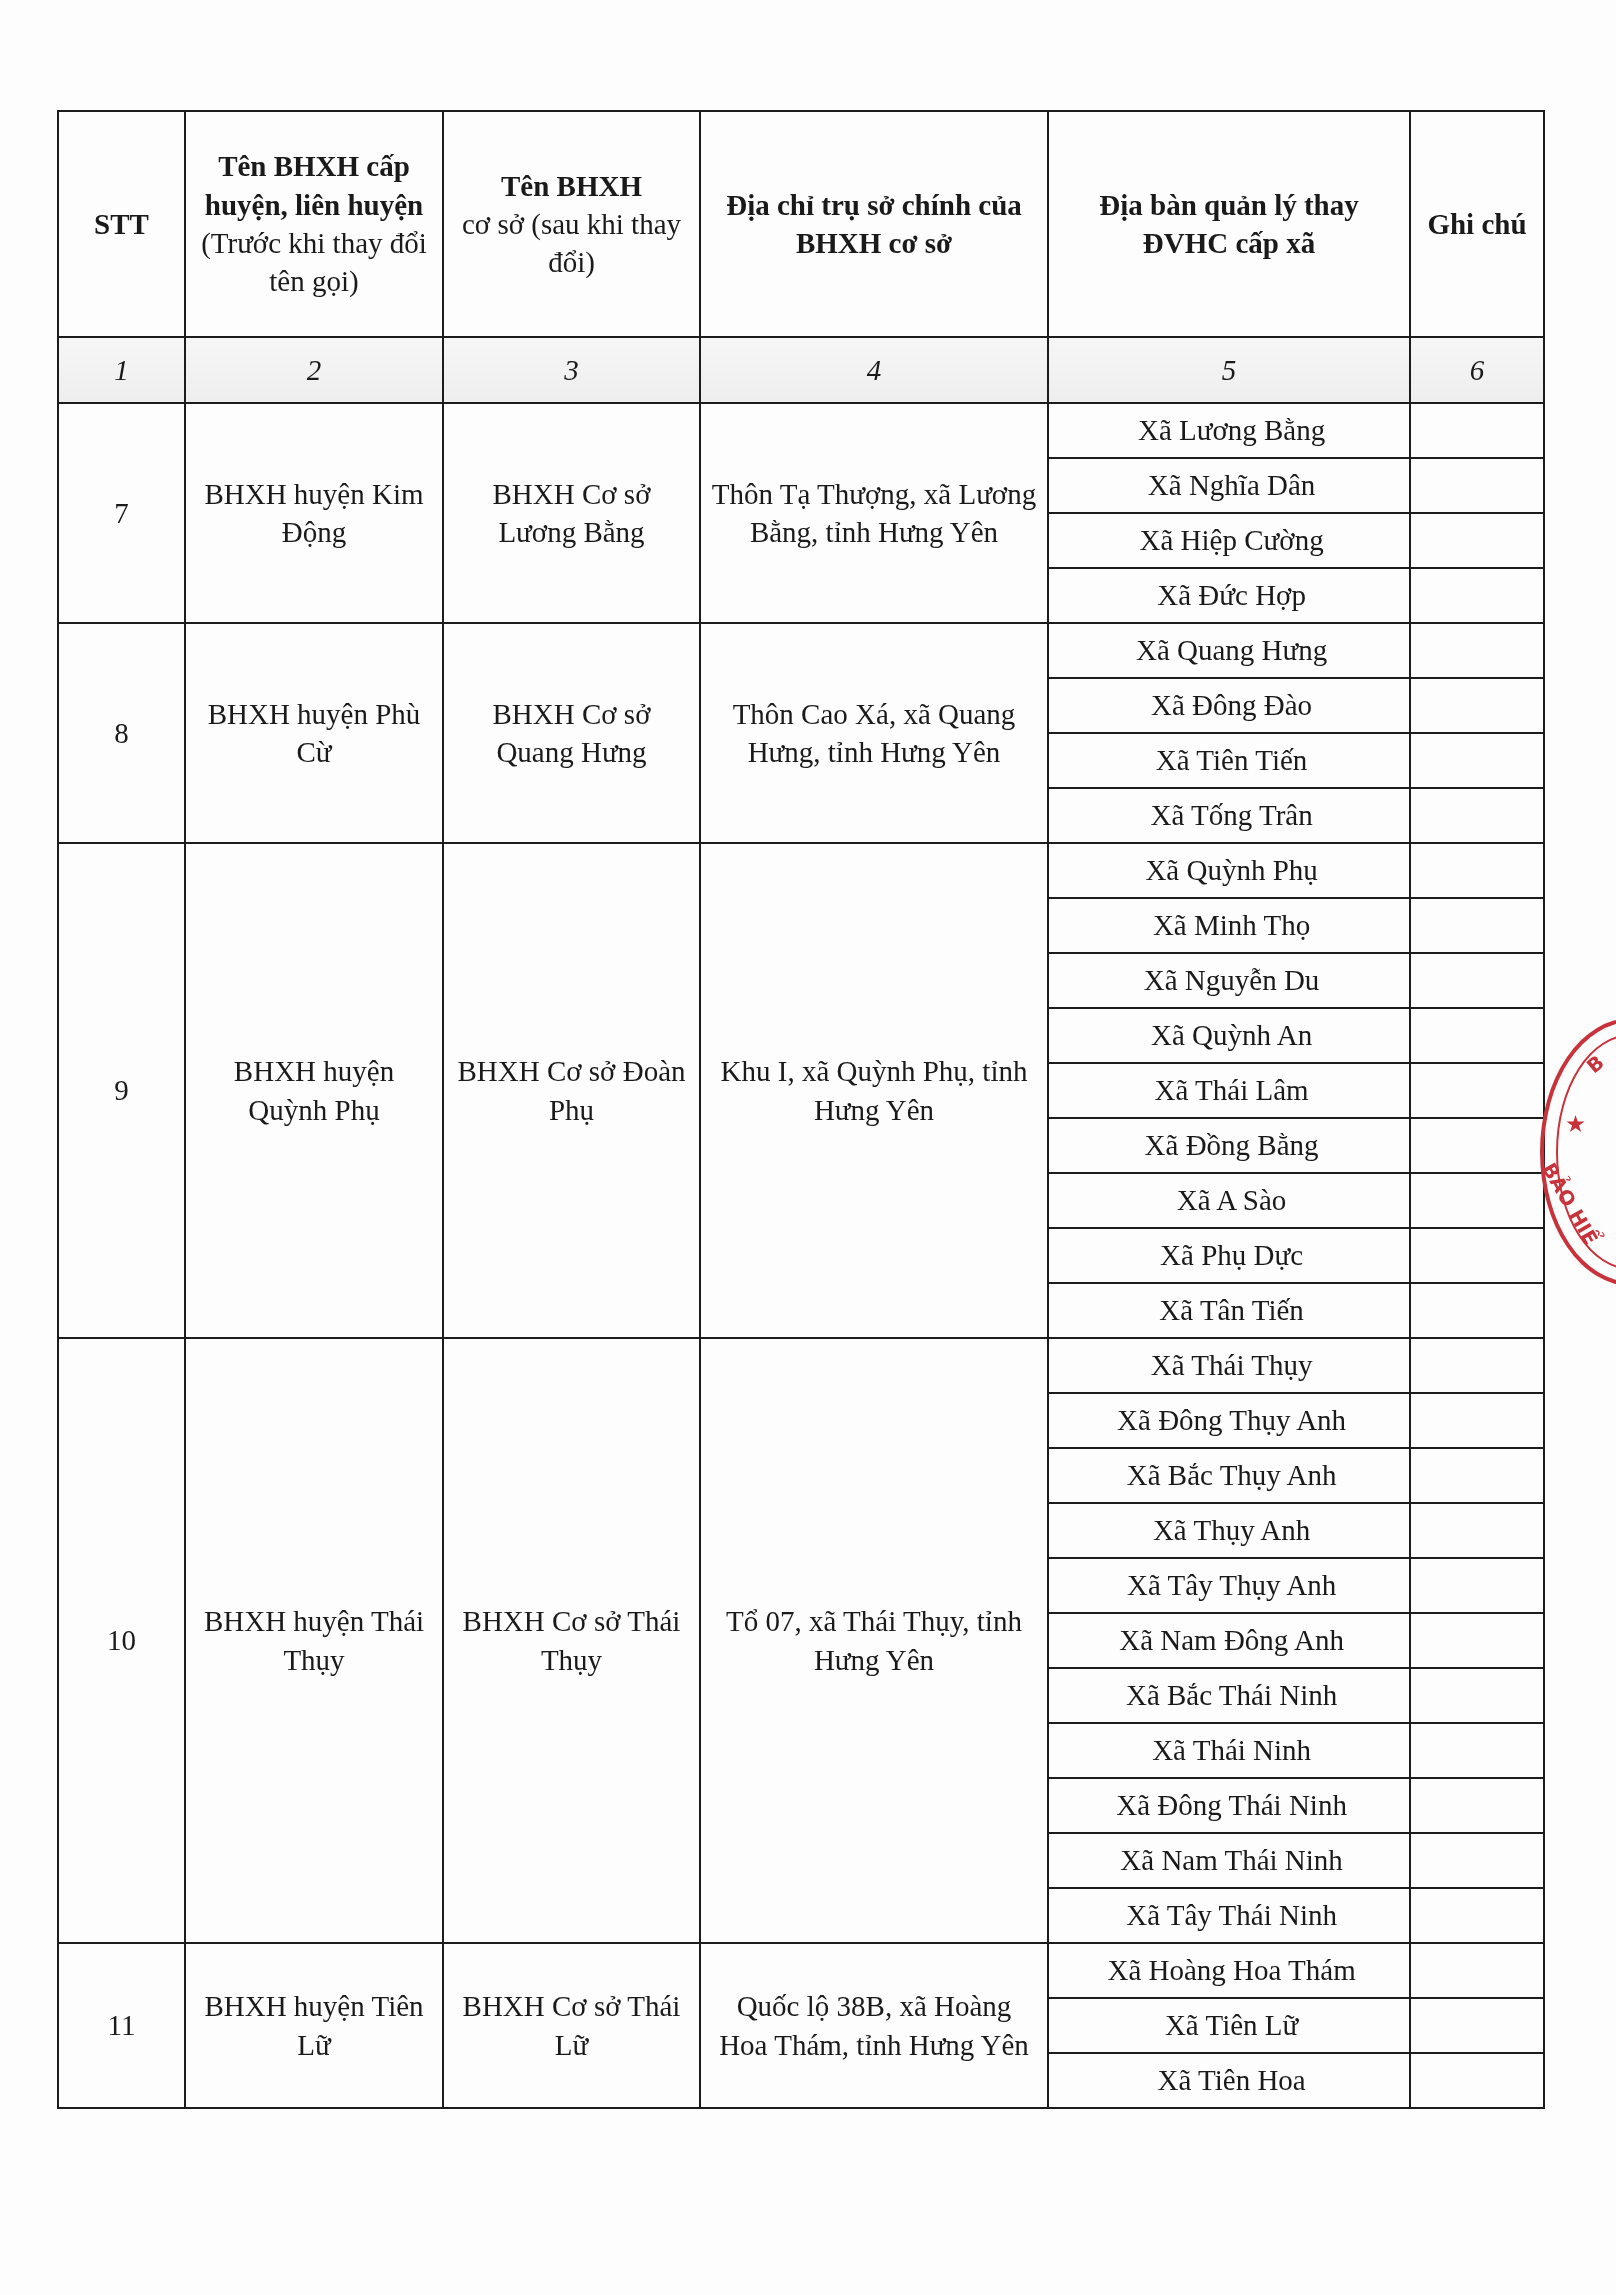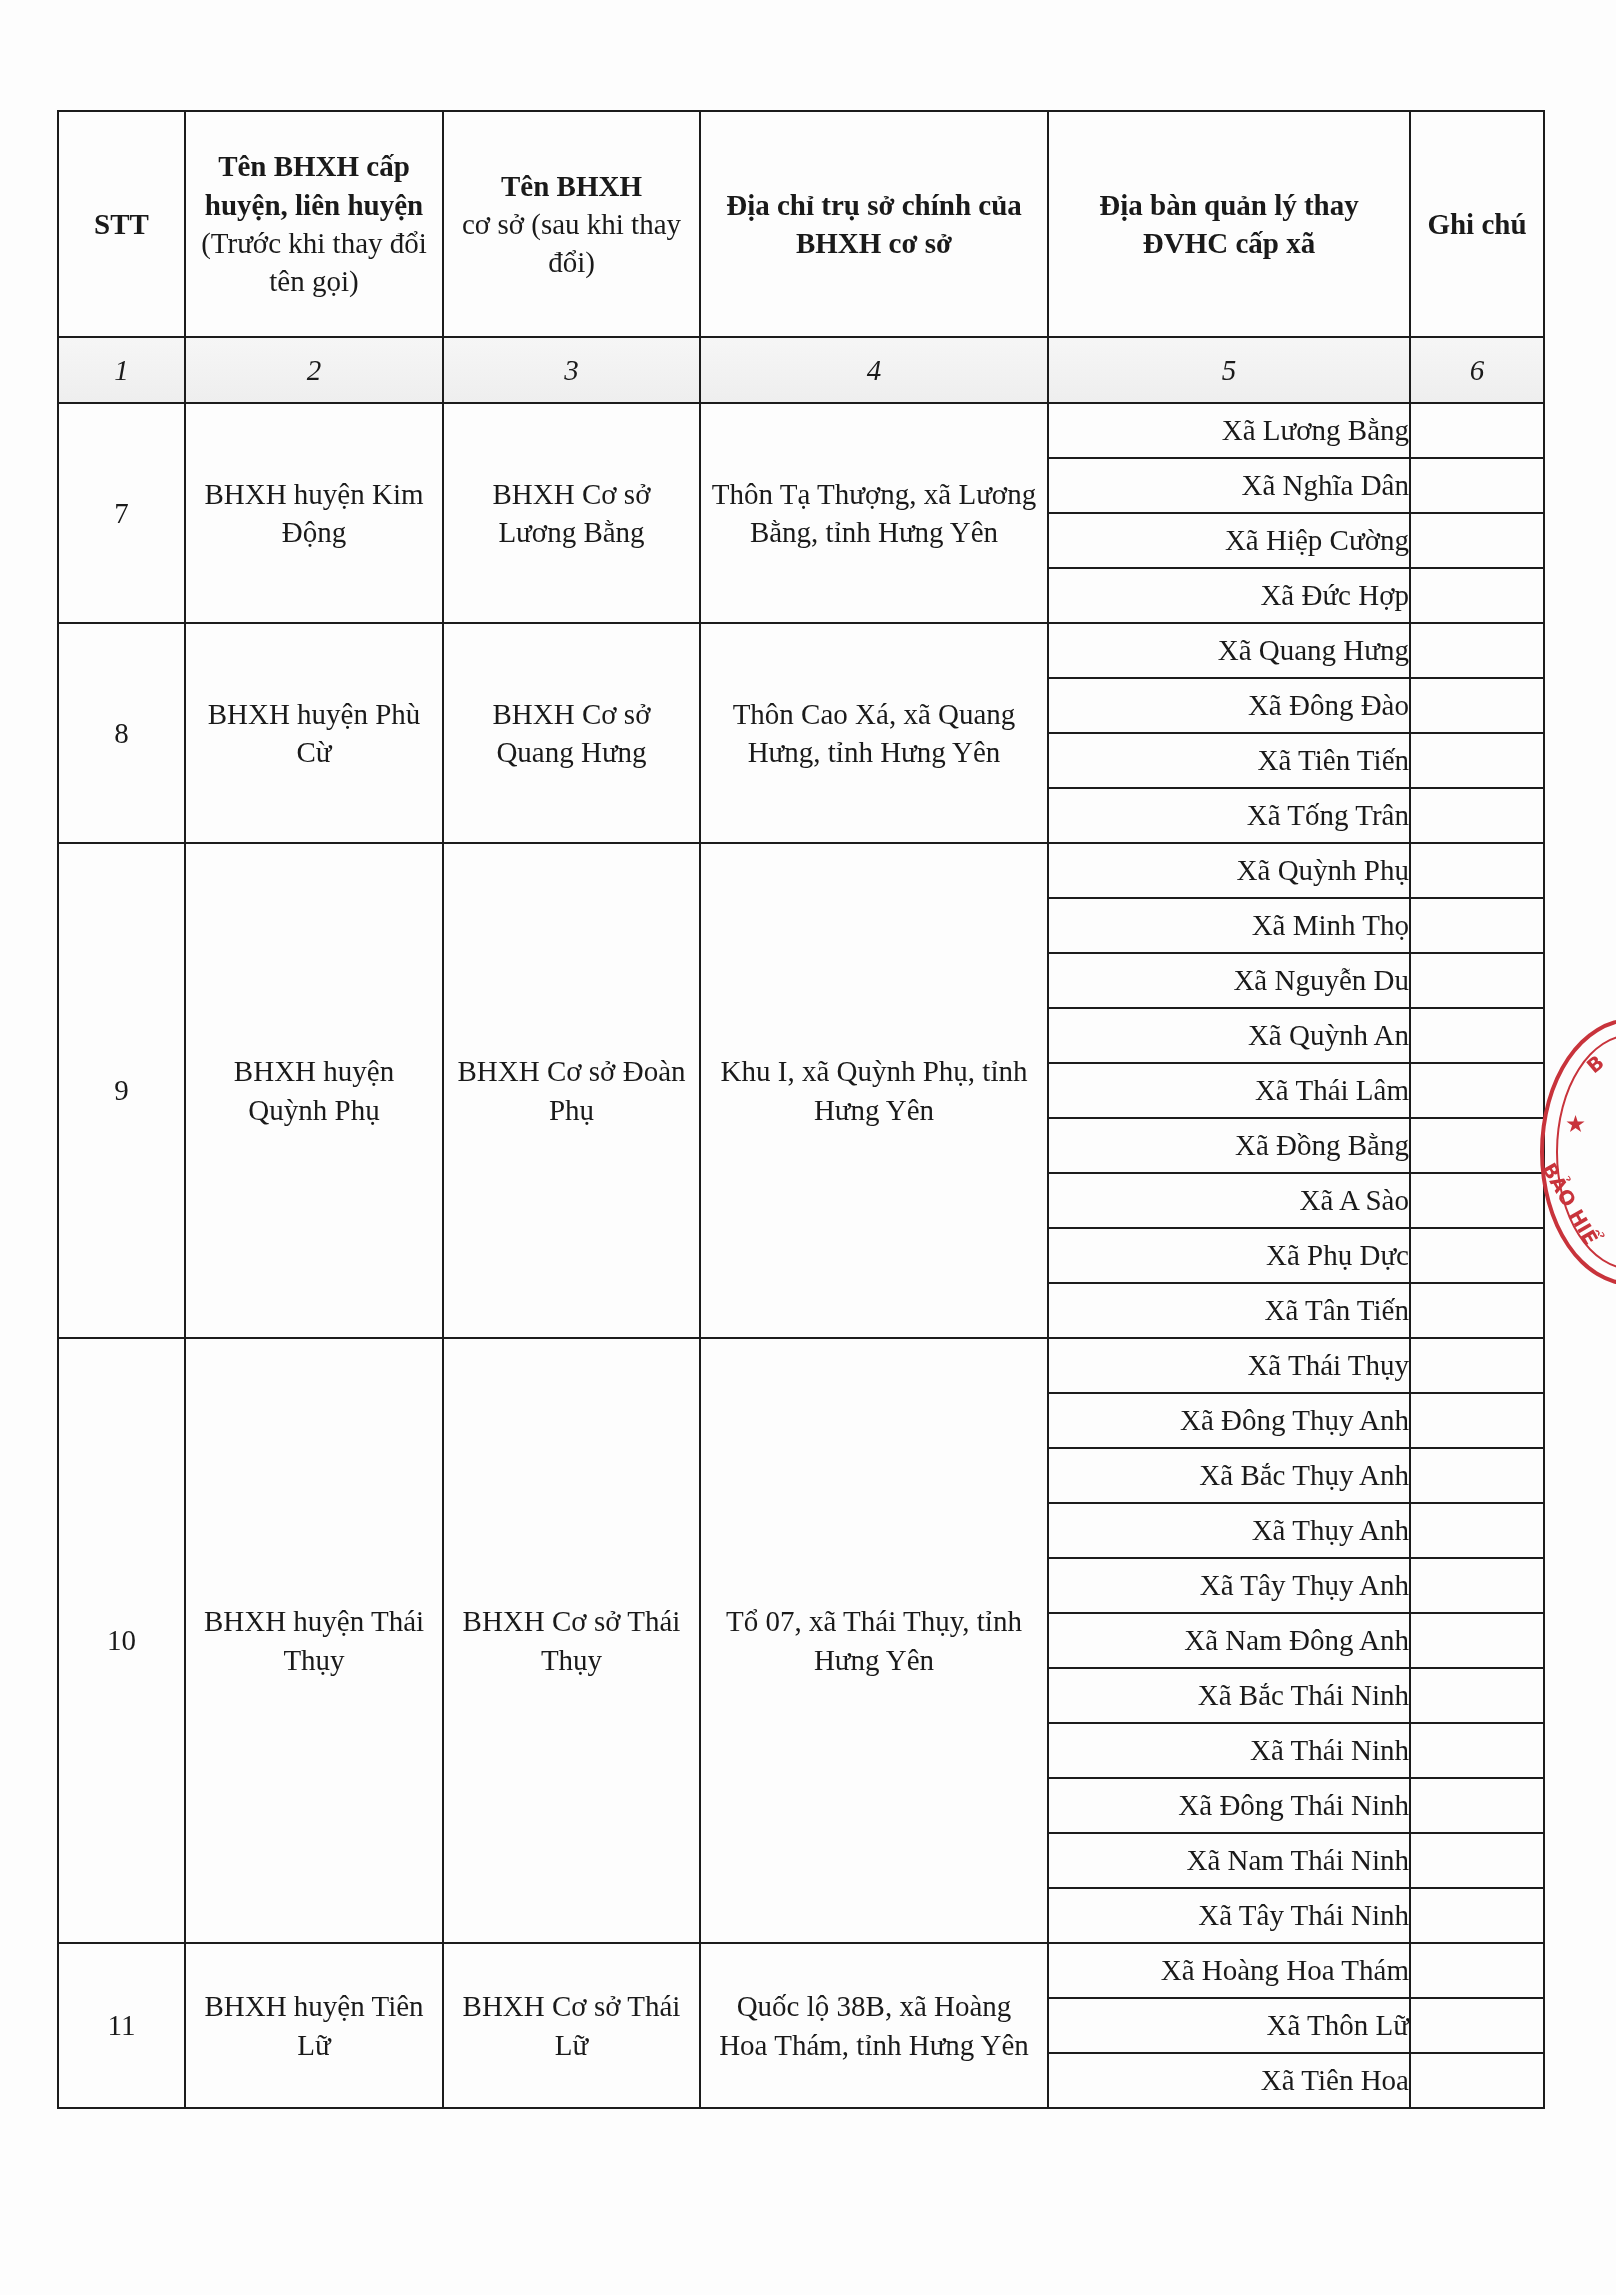--- a/index.html
+++ b/index.html
@@ -58,21 +58,21 @@
     font-style: italic;
     font-size: 29px;
     background: #f3f3f3;
     background-image: linear-gradient(180deg, #f6f6f6, #eeeeee);
   }
   tr.data td {
     height: 53px;
     font-size: 29px;
   }
   tr.data td.cx {
-    text-align: right;
+    text-align: center;
     padding-left: 5.2px;
     white-space: nowrap;
   }
   tr.group-start td {
     border-top-width: 2.6px;
   }
   td.merged {
     padding: 0 9px !important;
   }
   .stamp {
@@ -292,21 +292,21 @@
         </tr>
         <tr class="data group-start">
           <td rowspan="3" class="merged">11</td>
           <td rowspan="3" class="merged">BHXH huyện Tiên Lữ</td>
           <td rowspan="3" class="merged">BHXH Cơ sở Thái Lữ</td>
           <td rowspan="3" class="merged">Quốc lộ 38B, xã Hoàng Hoa Thám, tỉnh Hưng Yên</td>
           <td class="cx">Xã Hoàng Hoa Thám</td>
           <td></td>
         </tr>
         <tr class="data">
-          <td class="cx">Xã Thôn Lữ</td>
+          <td class="cx">Xã Tiên Lữ</td>
           <td></td>
         </tr>
         <tr class="data">
           <td class="cx">Xã Tiên Hoa</td>
           <td></td>
         </tr>
       </tbody>
   </table>
 
   <div class="stamp">

